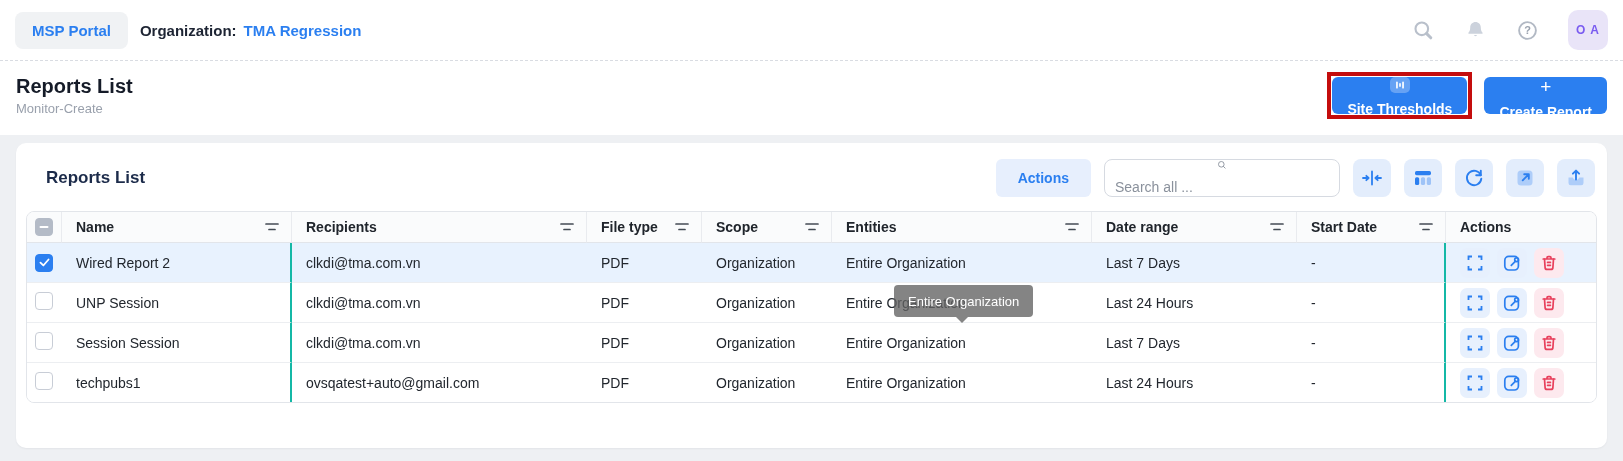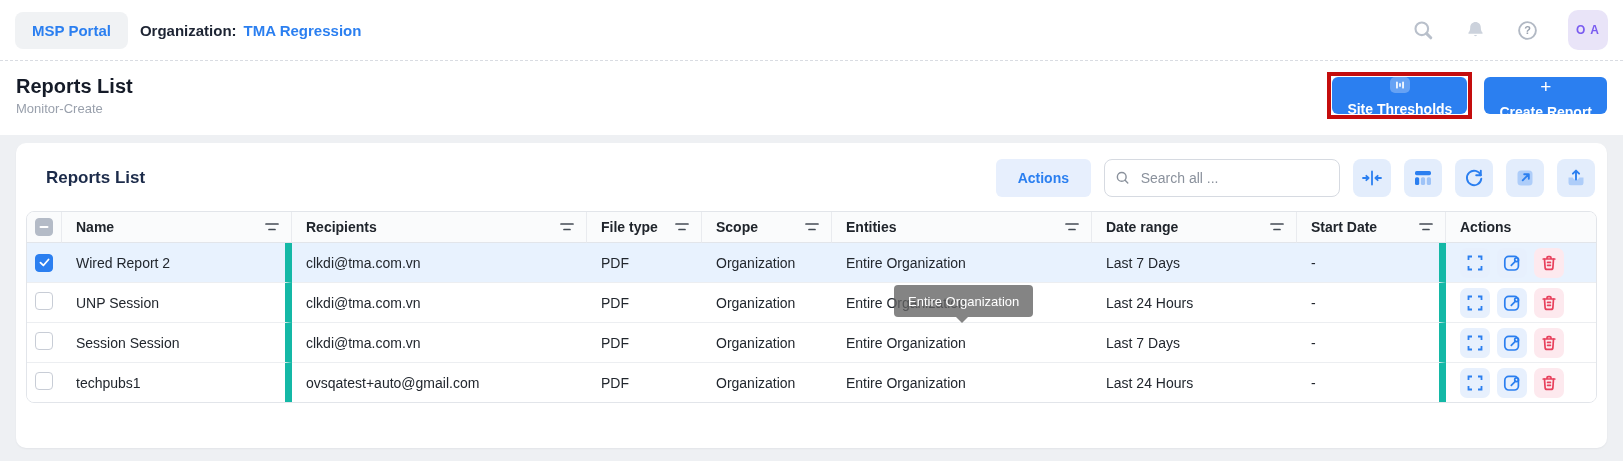--- a/index.html
+++ b/index.html
@@ -39,40 +39,40 @@
   
   .content{padding:8px 16px 0 16px;}
   .card{background:#fff;border-radius:10px;height:305px;box-shadow:0 1px 2px rgba(16,24,40,.05);
         padding:0 10px;box-sizing:border-box;}
   .card-header{height:62px;display:flex;align-items:center;justify-content:space-between;padding:4px 2px 0 20px;}
   .card-title{font-size:17px;font-weight:700;color:#1c2b4a;margin:0;}
   .card-tools{display:flex;align-items:center;gap:13px;}
   .btn-soft{background:var(--soft-blue-bg,#e7effd);color:var(--accent-blue,#2b7ff0);font-weight:700;font-size:14px;
             height:38px;padding:0 22px;border-radius:6px;border:none;cursor:pointer;font-family:inherit;}
   .searchbox{width:236px;height:38px;box-sizing:border-box;border:1px solid #d6dae1;border-radius:8px;
-             display:flex;align-items:center;padding:0 10px;gap:8px;background:#fff;}
+             display:flex;align-items:center;padding:0 10px;gap:8px;background:#fff;flex-direction:column;}
   .searchbox input{border:none;outline:none;font-size:14px;width:100%;color:#333;font-family:inherit;background:transparent;}
   .searchbox input::placeholder{color:#8a919c;}
   .tool-btn{width:38px;height:38px;border-radius:8px;background:var(--icon-soft-bg,#e3edfc);border:none;
             display:flex;align-items:center;justify-content:center;cursor:pointer;color:var(--accent-blue,#2b7ff0);}
 
   
   .table-zone{position:relative;margin-top:2px;}
   .grid{border:1px solid #e2e5ea;border-radius:8px;overflow:hidden;}
   table{border-collapse:separate;border-spacing:0;width:100%;table-layout:fixed;}
   thead th{background:#fafbfc;height:30px;font-size:14px;font-weight:700;color:#20252c;text-align:left;
            padding:0 10px 0 14px;border-bottom:1px solid #e2e5ea;border-right:1px solid #e9ebef;}
   thead th:last-child{border-right:none;}
   thead th.cb-col{padding:0 0 0 8px;}
   .th-inner{display:flex;align-items:center;justify-content:space-between;}
   .filter-btn{background:none;border:none;padding:2px;cursor:pointer;display:flex;align-items:center;}
   tbody td{height:39px;font-size:14px;color:#22272e;padding:0 14px;border-bottom:1px solid #eceef1;background:#fff;}
   tbody tr:last-child td{border-bottom:none;}
   tbody td.cb-cell{padding:0 0 0 8px;}
-  tbody td.v-sep{border-right:7px solid #14b8a6;}
+  tbody td.v-sep{border-right:2px solid #14b8a6;}
   tr.selected td{background:var(--selected-row-bg,#e8f2fe);}
   .cb{width:18px;height:18px;box-sizing:border-box;border-radius:4px;border:1.5px solid #c8cdd6;background:#fff;
       display:inline-flex;align-items:center;justify-content:center;cursor:pointer;}
   .cb.ind{background:#b4bbc7;border-color:#b4bbc7;}
   .cb.checked{background:var(--accent-blue,#2b7ff0);border-color:var(--accent-blue,#2b7ff0);}
   .actions-cell{display:flex;align-items:center;gap:7px;height:39px;}
   .row-btn{width:30px;height:30px;border-radius:7px;display:inline-flex;align-items:center;justify-content:center;
            border:none;cursor:pointer;padding:0;}
   .row-btn.blue{background:#e7f0fd;color:var(--accent-blue,#2b7ff0);}
   .row-btn.red{background:var(--danger-bg,#fde9ee);color:var(--danger-red,#e8405c);}

